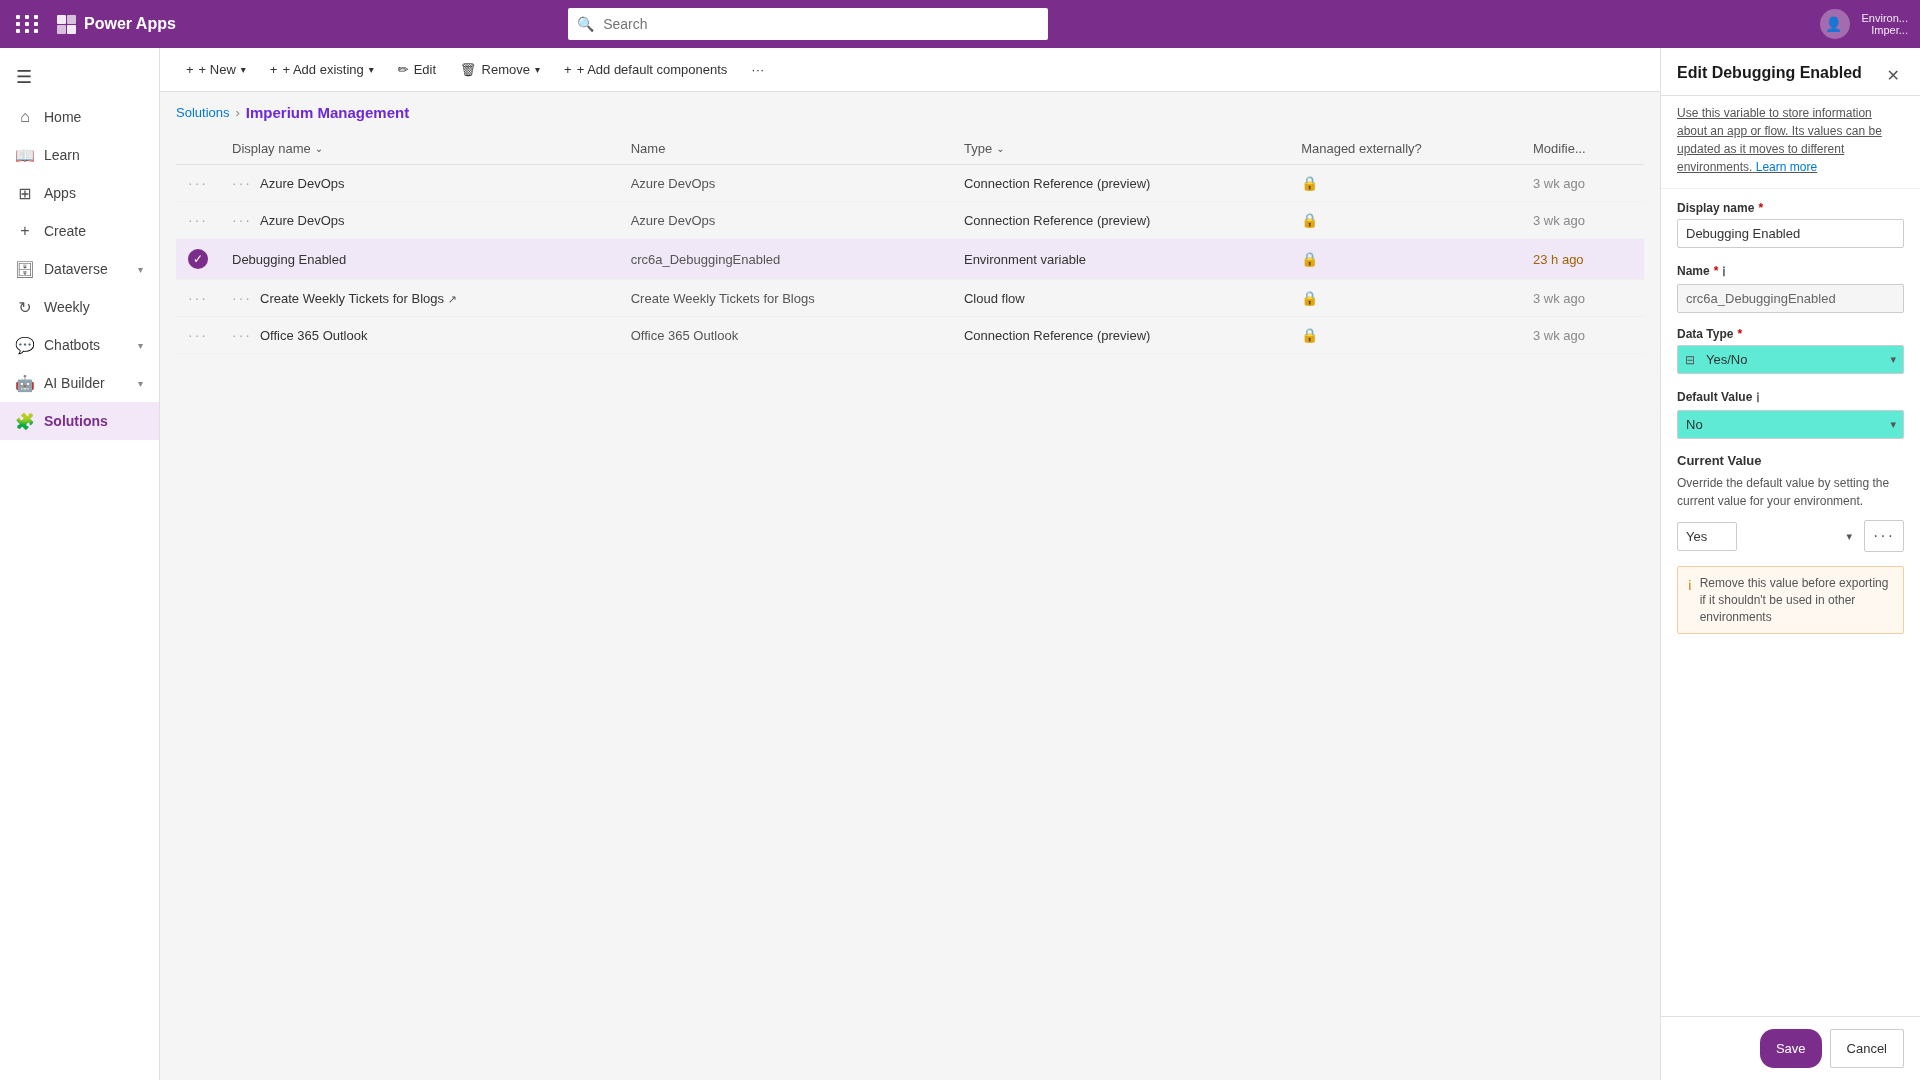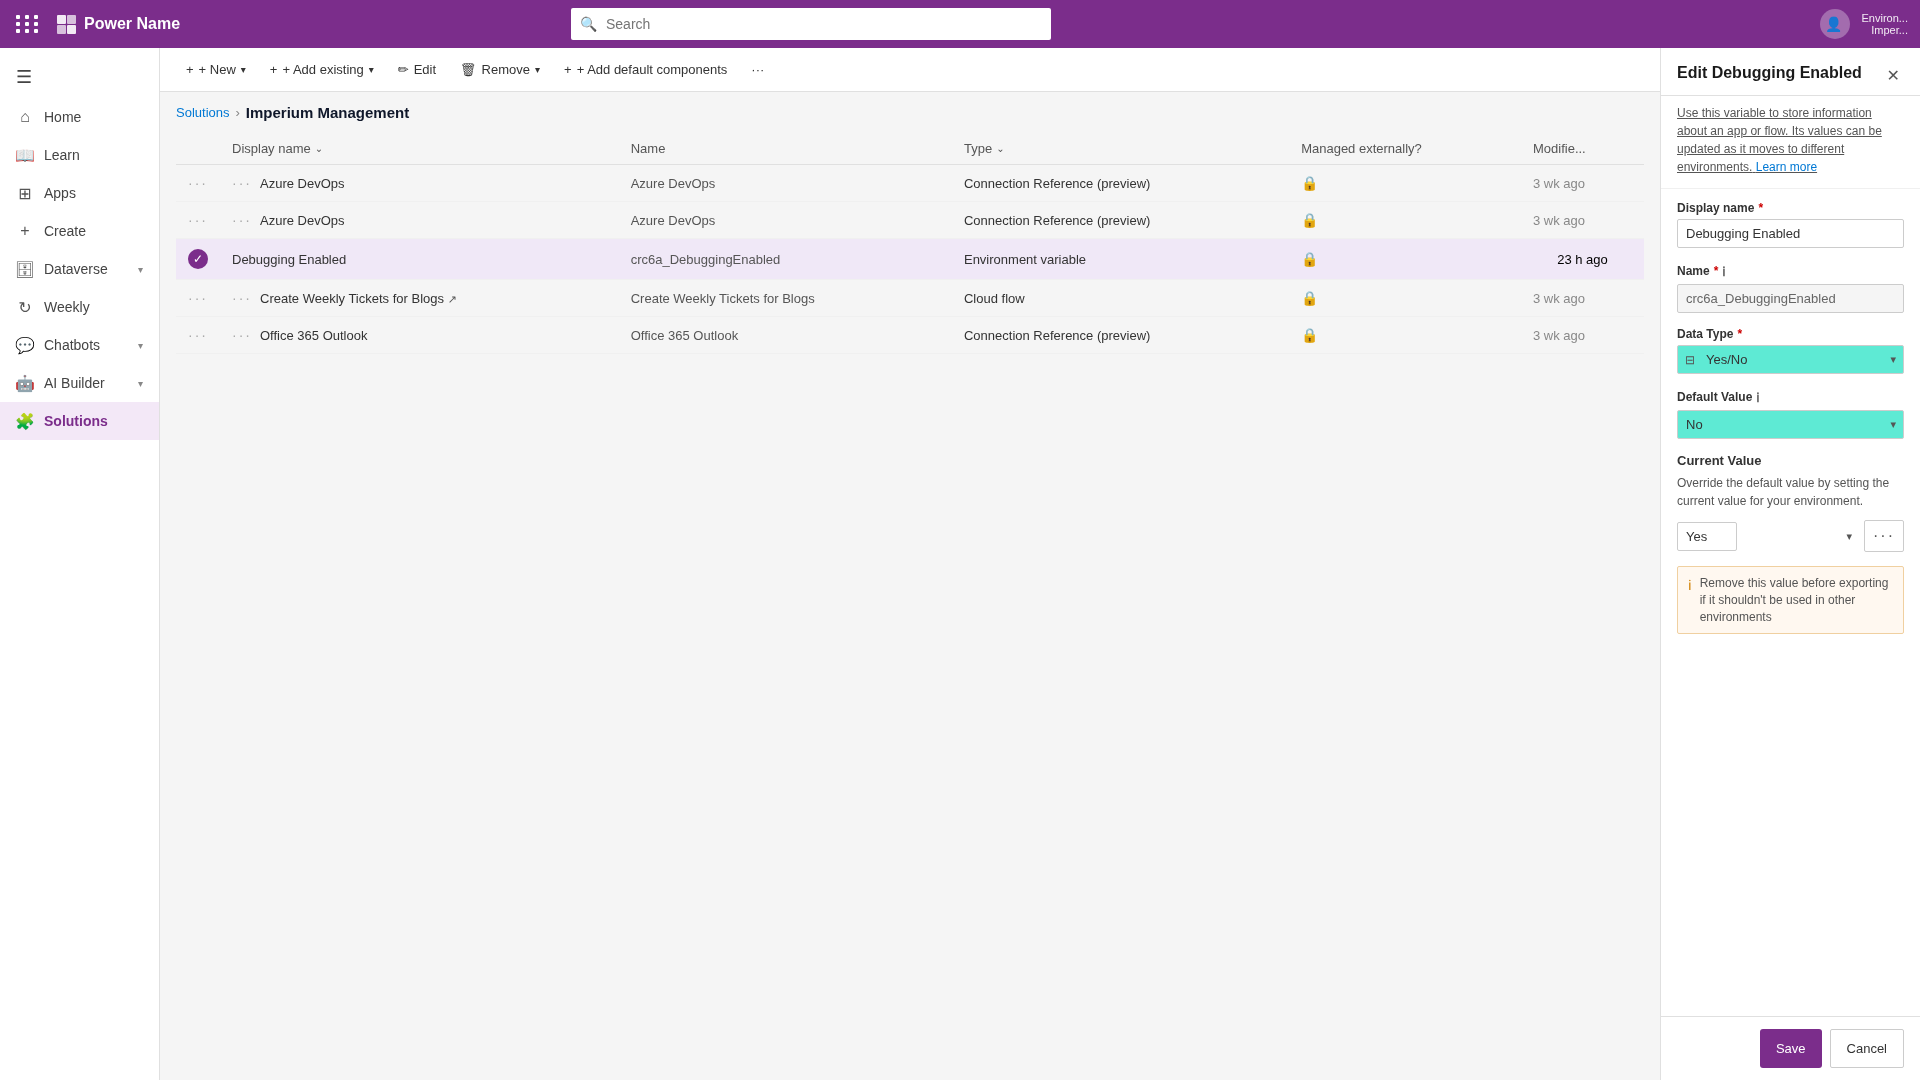--- a/index.html
+++ b/index.html
@@ -154,21 +154,21 @@
       font-size: 13px;
       color: #555;
     }
     .breadcrumb-link {
       color: #0078d4;
       cursor: pointer;
       text-decoration: none;
     }
     .breadcrumb-current {
       font-weight: 600;
-      color: #0f172a;
+      color: #6d28d9;
       font-size: 15px;
     }
     .breadcrumb-sep { color: #888; }
 
     
     .table-wrapper {
       flex: 1;
       overflow: auto;
       padding: 8px 16px;
     }
@@ -369,21 +369,21 @@
       border-top: 1px solid #e0e0e0;
       display: flex;
       justify-content: flex-end;
       gap: 8px;
     }
     .btn-save {
       padding: 12px 16px;
       background: #7B2D8B;
       color: white;
       border: none;
-      border-radius: 3px;
+      border-radius: 14px;
       font-size: 13px;
       cursor: pointer;
     }
     .btn-cancel {
       padding: 6px 16px;
       background: white;
       color: #333;
       border: 1px solid #ccc;
       border-radius: 2px;
       font-size: 13px;
@@ -420,21 +420,21 @@
       <span></span>
       <span></span>
   </div>
   <div class="topbar-logo">
     <svg width="20" height="20" viewBox="0 0 20 20" fill="none">
       <rect width="9" height="9" x="1" y="1" fill="white" opacity="0.9" rx="1"></rect>
       <rect width="9" height="9" x="11" y="1" fill="white" opacity="0.7" rx="1"></rect>
       <rect width="9" height="9" x="1" y="11" fill="white" opacity="0.7" rx="1"></rect>
       <rect width="9" height="9" x="11" y="11" fill="white" opacity="0.9" rx="1"></rect>
     </svg>
-    <span>Power Name</span>
+    <span>Power Apps</span>
   </div>
   <div class="topbar-search">
     <span style="color:#888;font-size:14px;">🔍</span>
     <input type="text" placeholder="Search" style="">
   </div>
   <div class="topbar-right">
     <div style="width:30px;height:30px;background:rgba(255,255,255,0.3);border-radius:50%;display:flex;align-items:center;justify-content:center;cursor:pointer;">
       <span style="font-size:14px;color:white;">👤</span>
     </div>
     <div class="env-badge">
@@ -570,21 +570,21 @@
               <td>Connection Reference (preview)</td>
               <td><span style="color:#aaa;font-size:14px;">🔒</span></td>
               <td style="color: rgb(136, 136, 136);">3 wk ago</td>
             </tr>
             <tr class="selected">
               <td><span style="width:20px;height:20px;background:#7B2D8B;border-radius:50%;display:inline-flex;align-items:center;justify-content:center;color:white;font-size:12px;">✓</span></td>
               <td><span>Debugging Enabled</span></td>
               <td style="color: rgb(85, 85, 85);">crc6a_DebuggingEnabled</td>
               <td>Environment variable</td>
               <td><span style="color:#aaa;font-size:14px;">🔒</span></td>
-              <td style="color: #000000; text-align: center;">23 h ago</td>
+              <td style="color: #a16207;">23 h ago</td>
             </tr>
             <tr>
               <td><span style="color:#aaa;font-size:14px;letter-spacing:2px;cursor:pointer;">···</span></td>
               <td><span style="color:#aaa;font-size:14px;letter-spacing:2px;cursor:pointer;margin-right:8px;">···</span><span>Create Weekly Tickets for Blogs</span> <span style="font-size:11px;color:#555;">↗</span></td>
               <td style="color: rgb(85, 85, 85);">Create Weekly Tickets for Blogs</td>
               <td>Cloud flow</td>
               <td><span style="color:#aaa;font-size:14px;">🔒</span></td>
               <td style="color: rgb(136, 136, 136);">3 wk ago</td>
             </tr>
             <tr>

